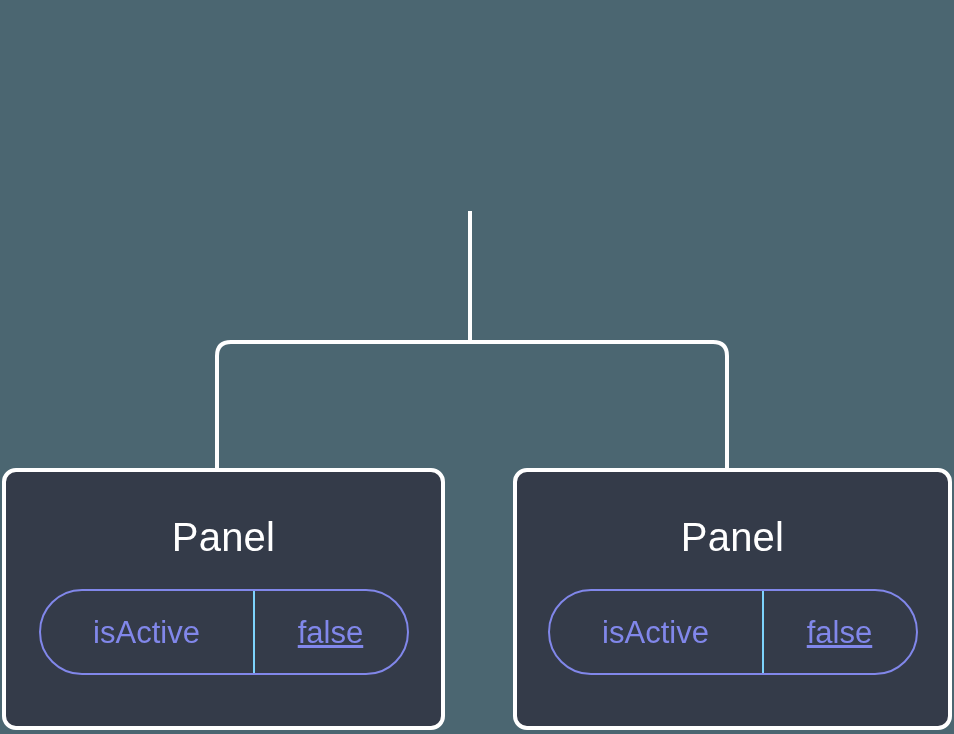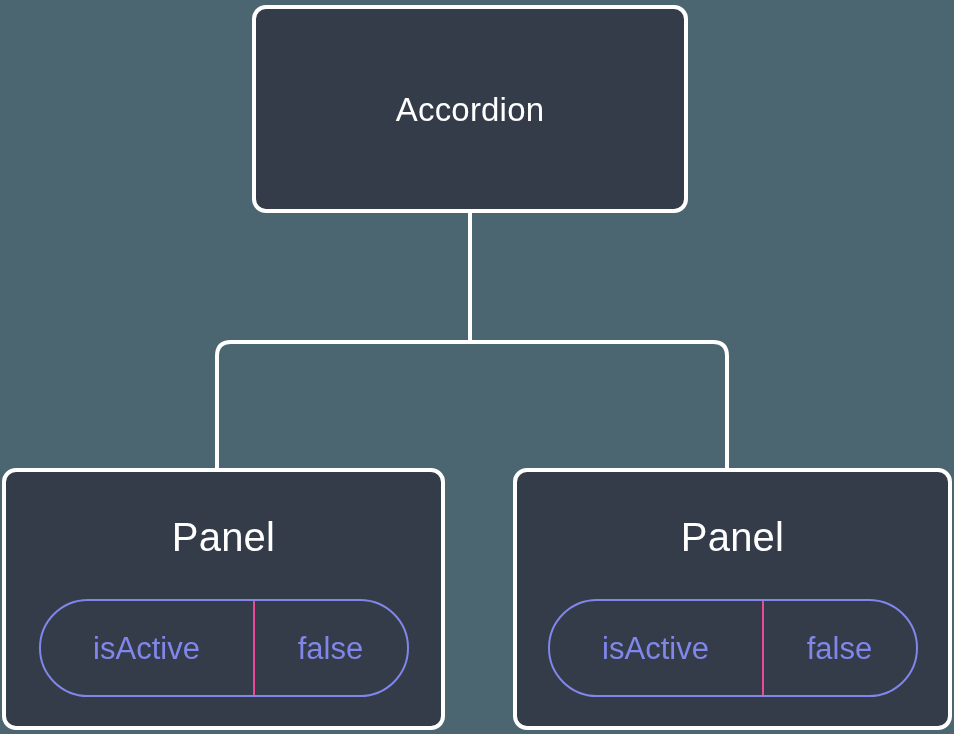--- a/index.html
+++ b/index.html
@@ -74,24 +74,24 @@
     white-space: nowrap;
   }
 
   .node-panel-left .node-title,
   .node-panel-right .node-title {
     font-size: 40px;
   }
 
   
   .badge {
-    margin-top: 42px;
+    margin-top: 32px;
     display: flex;
     align-items: stretch;
-    height: 98px;
+    height: 86px;
     box-sizing: border-box;
     border: 2px solid #8187ea;
     border-radius: 999px;
     background: transparent;
     overflow: hidden;
   }
 
   .badge-key,
   .badge-val {
     display: flex;
@@ -104,40 +104,38 @@
     white-space: nowrap;
     box-sizing: border-box;
   }
 
   .badge-key {
     width: 212px;
   }
 
   .badge-val {
     width: 154px;
-    border-left: 2px solid #ec4899;
+    border-left: 2px solid #7dd3fc;
+    text-decoration: underline;
   }
 </style>
 </head>
 <body>
 
 <div id="stage">
 
   <svg id="connectors" viewBox="0 0 954 734" width="954" height="734" aria-hidden="true">
 
     <path d="M 470 211 L 470 342" fill="none" stroke="#ffffff" stroke-width="4" stroke-linecap="butt"></path>
 
     <path d="M 470 342 L 231 342 Q 217 342 217 356 L 217 470" fill="none" stroke="#ffffff" stroke-width="4" stroke-linecap="butt" stroke-linejoin="round"></path>
 
     <path d="M 470 342 L 713 342 Q 727 342 727 356 L 727 470" fill="none" stroke="#ffffff" stroke-width="4" stroke-linecap="butt" stroke-linejoin="round"></path>
   </svg>
 
-  <div class="node node-root">
-    <div class="node-title">Accordion</div>
-  </div>
 
   <div class="node node-panel-left">
     <div class="node-title">Panel</div>
     <div class="badge">
       <div class="badge-key">isActive</div>
       <div class="badge-val">false</div>
     </div>
   </div>
 
   <div class="node node-panel-right">

